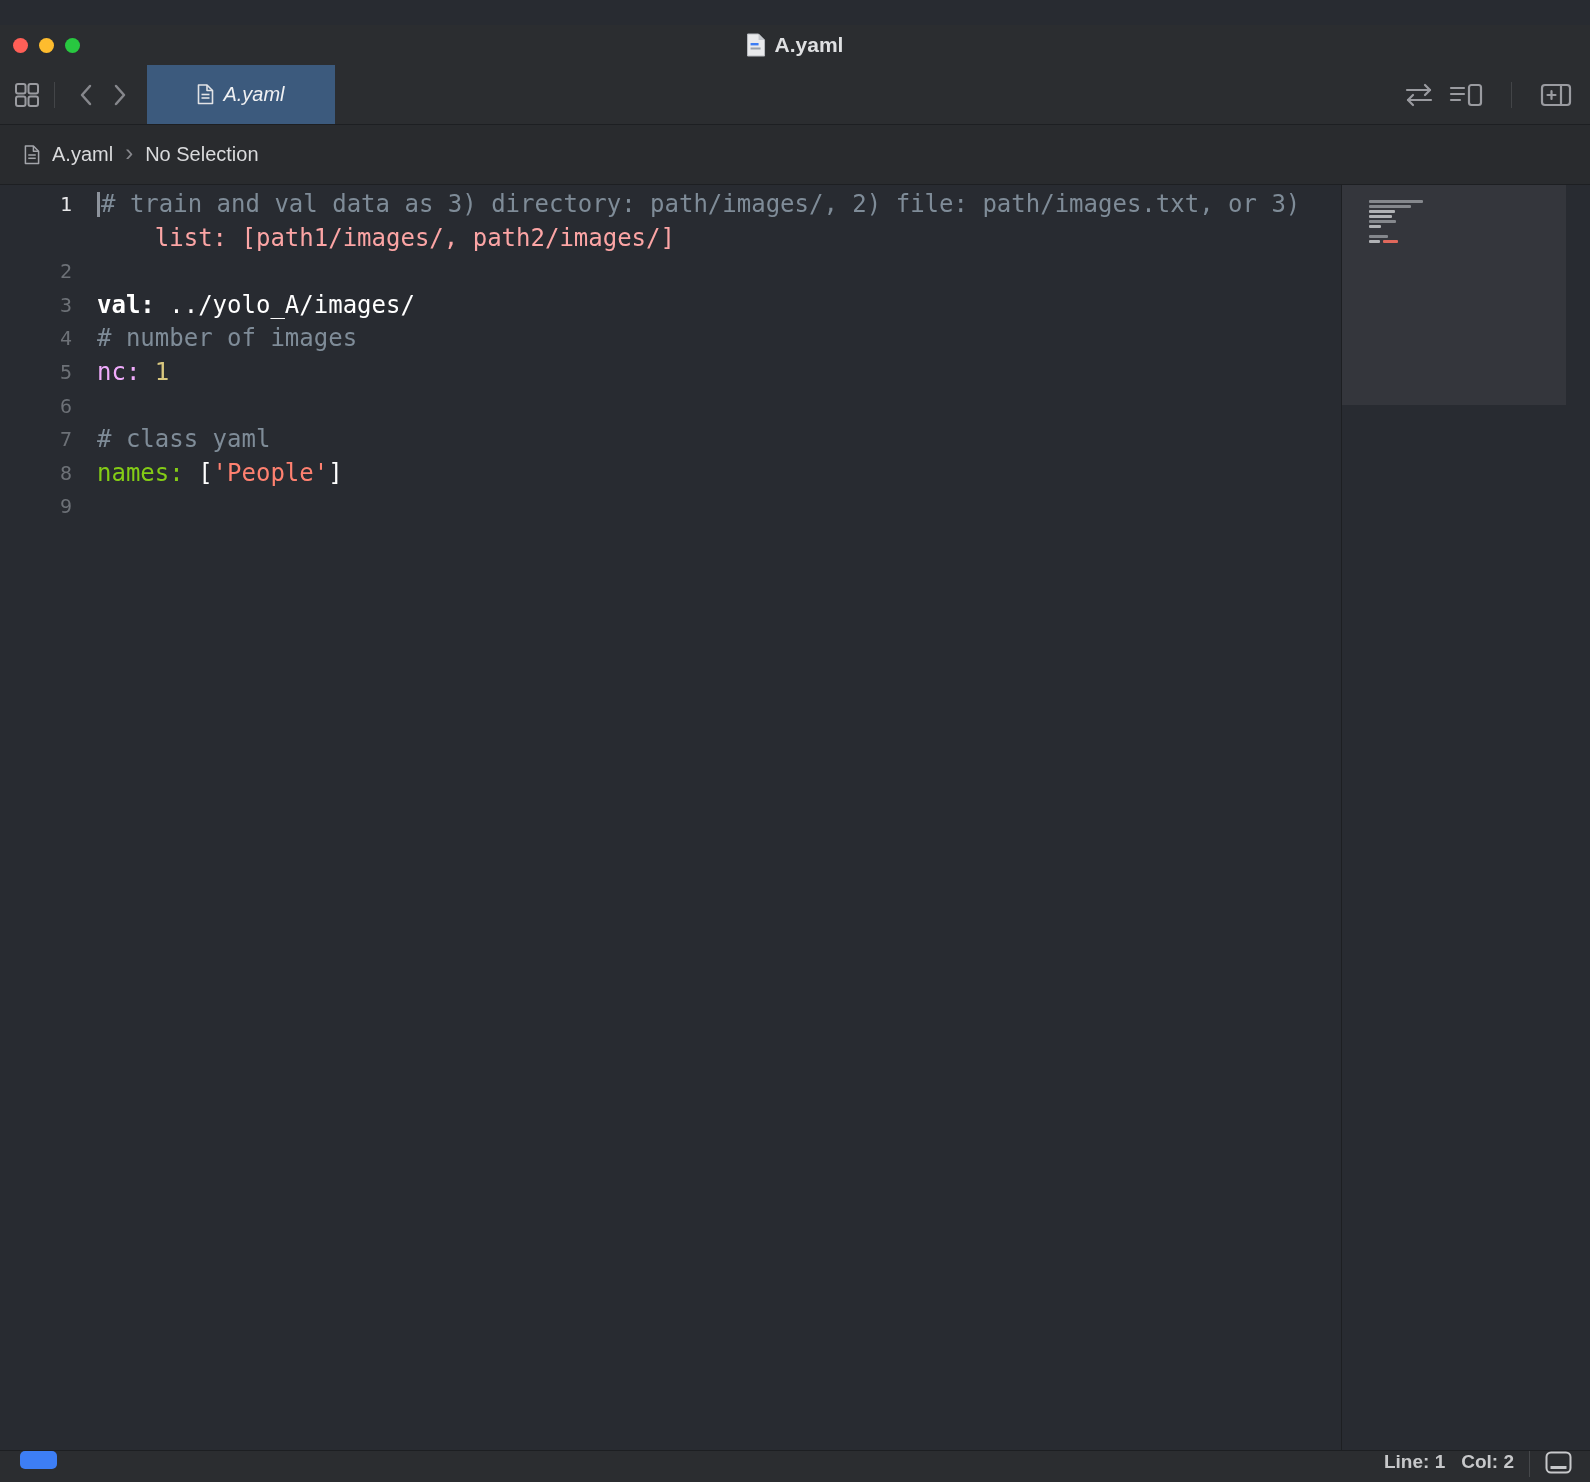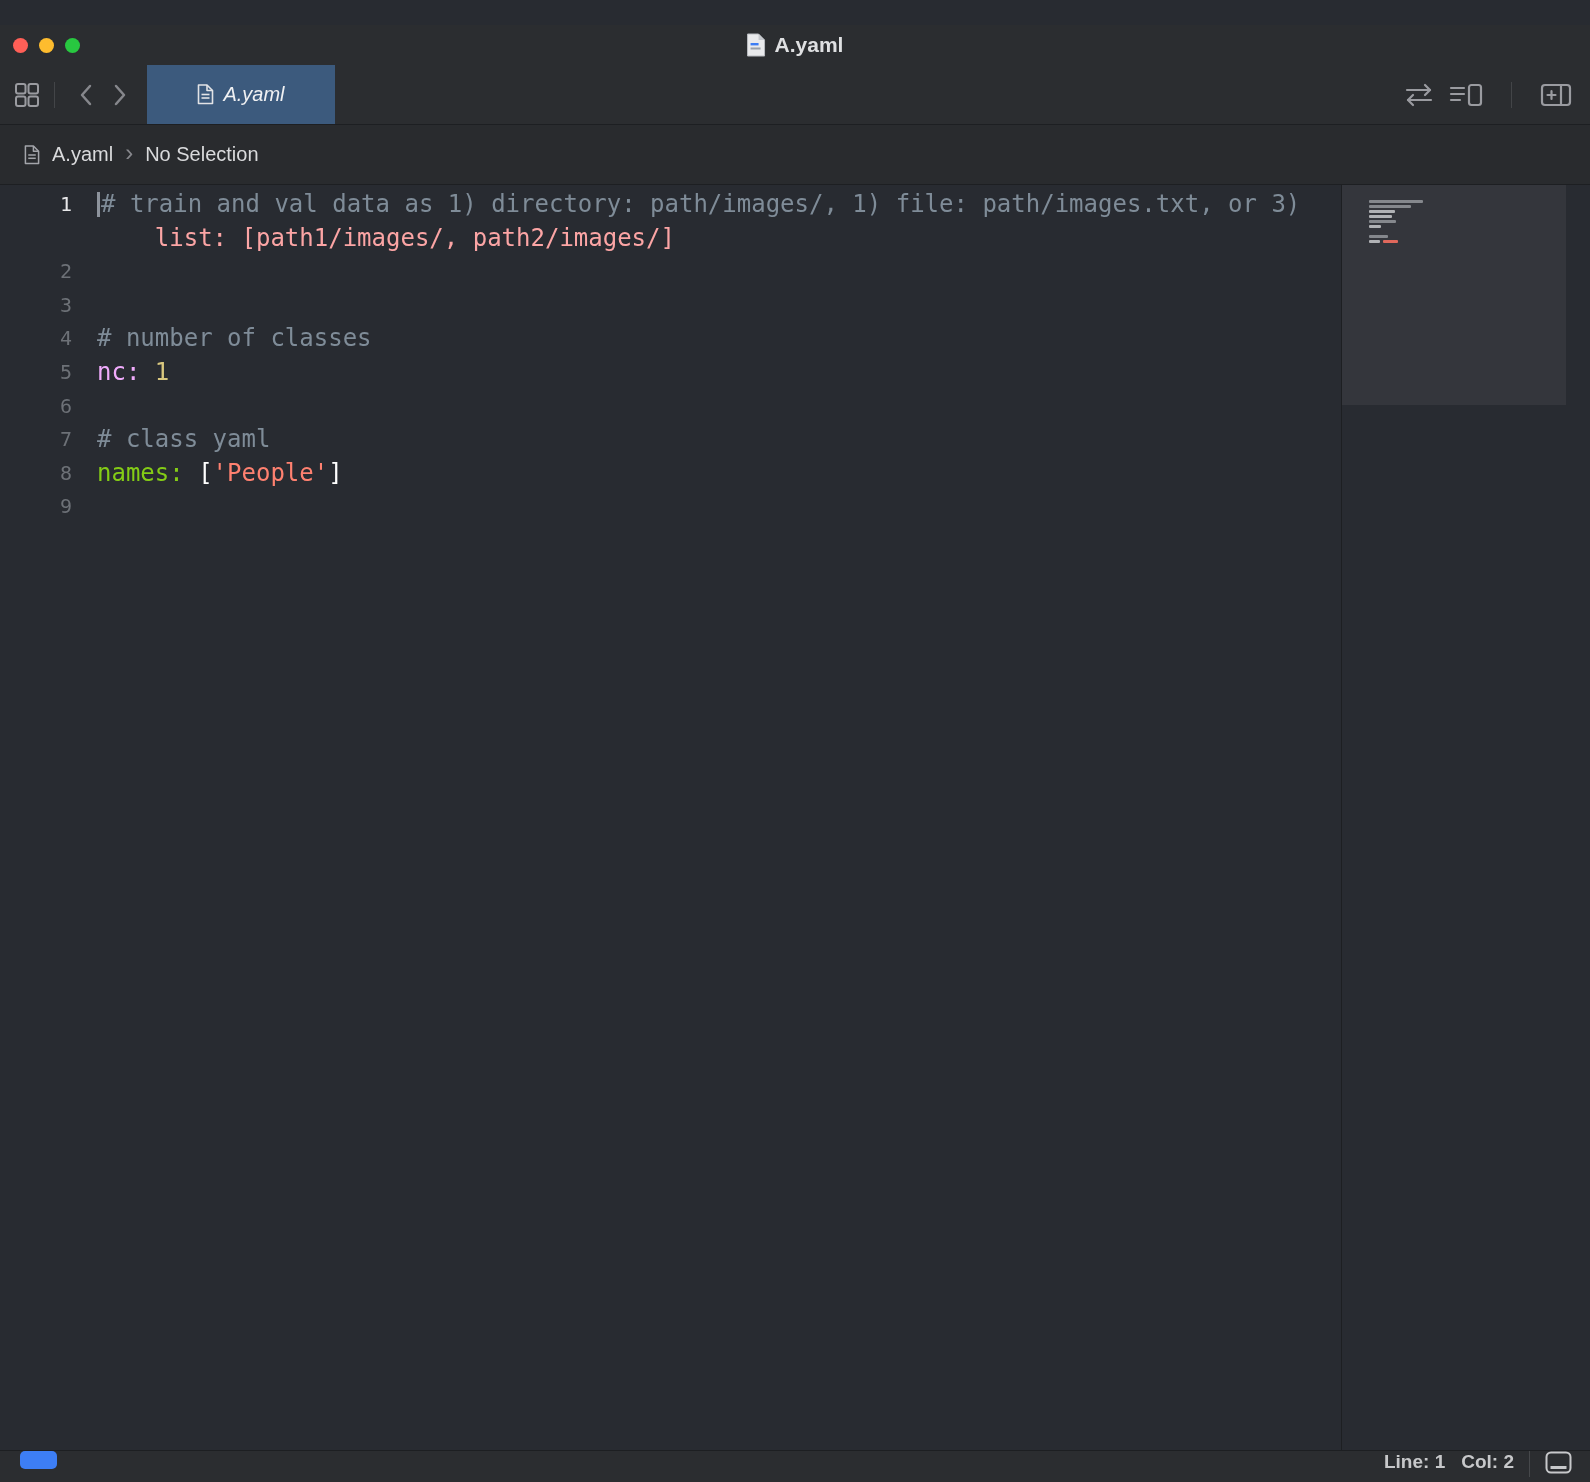--- a/index.html
+++ b/index.html
@@ -162,25 +162,25 @@
       </svg>
     </span>
     <span class="crumb">A.yaml</span>
     <span class="crumb-sep">›</span>
     <span class="crumb">No Selection</span>
   </div>
 
   <main class="main">
     <div class="code-area">
       <div>
-          <div class="code-row"><span class="gutter" style="color: rgb(232, 232, 234);">1</span><span class="code-text"><span class="caret"></span><span style="color: rgb(127, 140, 152);"># train and val data as 1) directory: path/images/, 1) file: path/images.txt, or 3)</span></span></div>
+          <div class="code-row"><span class="gutter" style="color: rgb(232, 232, 234);">1</span><span class="code-text"><span class="caret"></span><span style="color: rgb(127, 140, 152);"># train and val data as 3) directory: path/images/, 2) file: path/images.txt, or 3)</span></span></div>
           <div class="code-row"><span class="gutter"></span><span class="code-text"><span style="color: #fca5a5;">    list: [path1/images/, path2/images/]</span></span></div>
           <div class="code-row"><span class="gutter">2</span></div>
-          <div class="code-row"><span class="gutter">3</span></div>
-          <div class="code-row"><span class="gutter">4</span><span class="code-text"><span style="color: rgb(127, 140, 152);"># number of classes</span></span></div>
+          <div class="code-row"><span class="gutter">3</span><span class="code-text"><span style="color: rgb(255, 255, 255); font-weight: 700;">val:</span><span style="color: rgb(255, 255, 255);"> ../yolo_A/images/</span></span></div>
+          <div class="code-row"><span class="gutter">4</span><span class="code-text"><span style="color: rgb(127, 140, 152);"># number of images</span></span></div>
           <div class="code-row"><span class="gutter">5</span><span class="code-text"><span style="color: #f0abfc; font-weight: 400;">nc:</span><span style="color: rgb(255, 255, 255);"> </span><span style="color: rgb(217, 200, 127);">1</span></span></div>
           <div class="code-row"><span class="gutter">6</span><span class="code-text"></span></div>
           <div class="code-row"><span class="gutter">7</span><span class="code-text"><span style="color: rgb(127, 140, 152);"># class yaml</span></span></div>
           <div class="code-row"><span class="gutter">8</span><span class="code-text"><span style="color: #84cc16; font-weight: 400;">names:</span><span style="color: rgb(255, 255, 255);"> [</span><span style="color: rgb(255, 129, 112);">'People'</span><span style="color: rgb(255, 255, 255);">]</span></span></div>
           <div class="code-row"><span class="gutter">9</span><span class="code-text"></span></div>
         </div>
     </div>
     <aside class="minimap">
       <div class="mm-region">
         <div>

